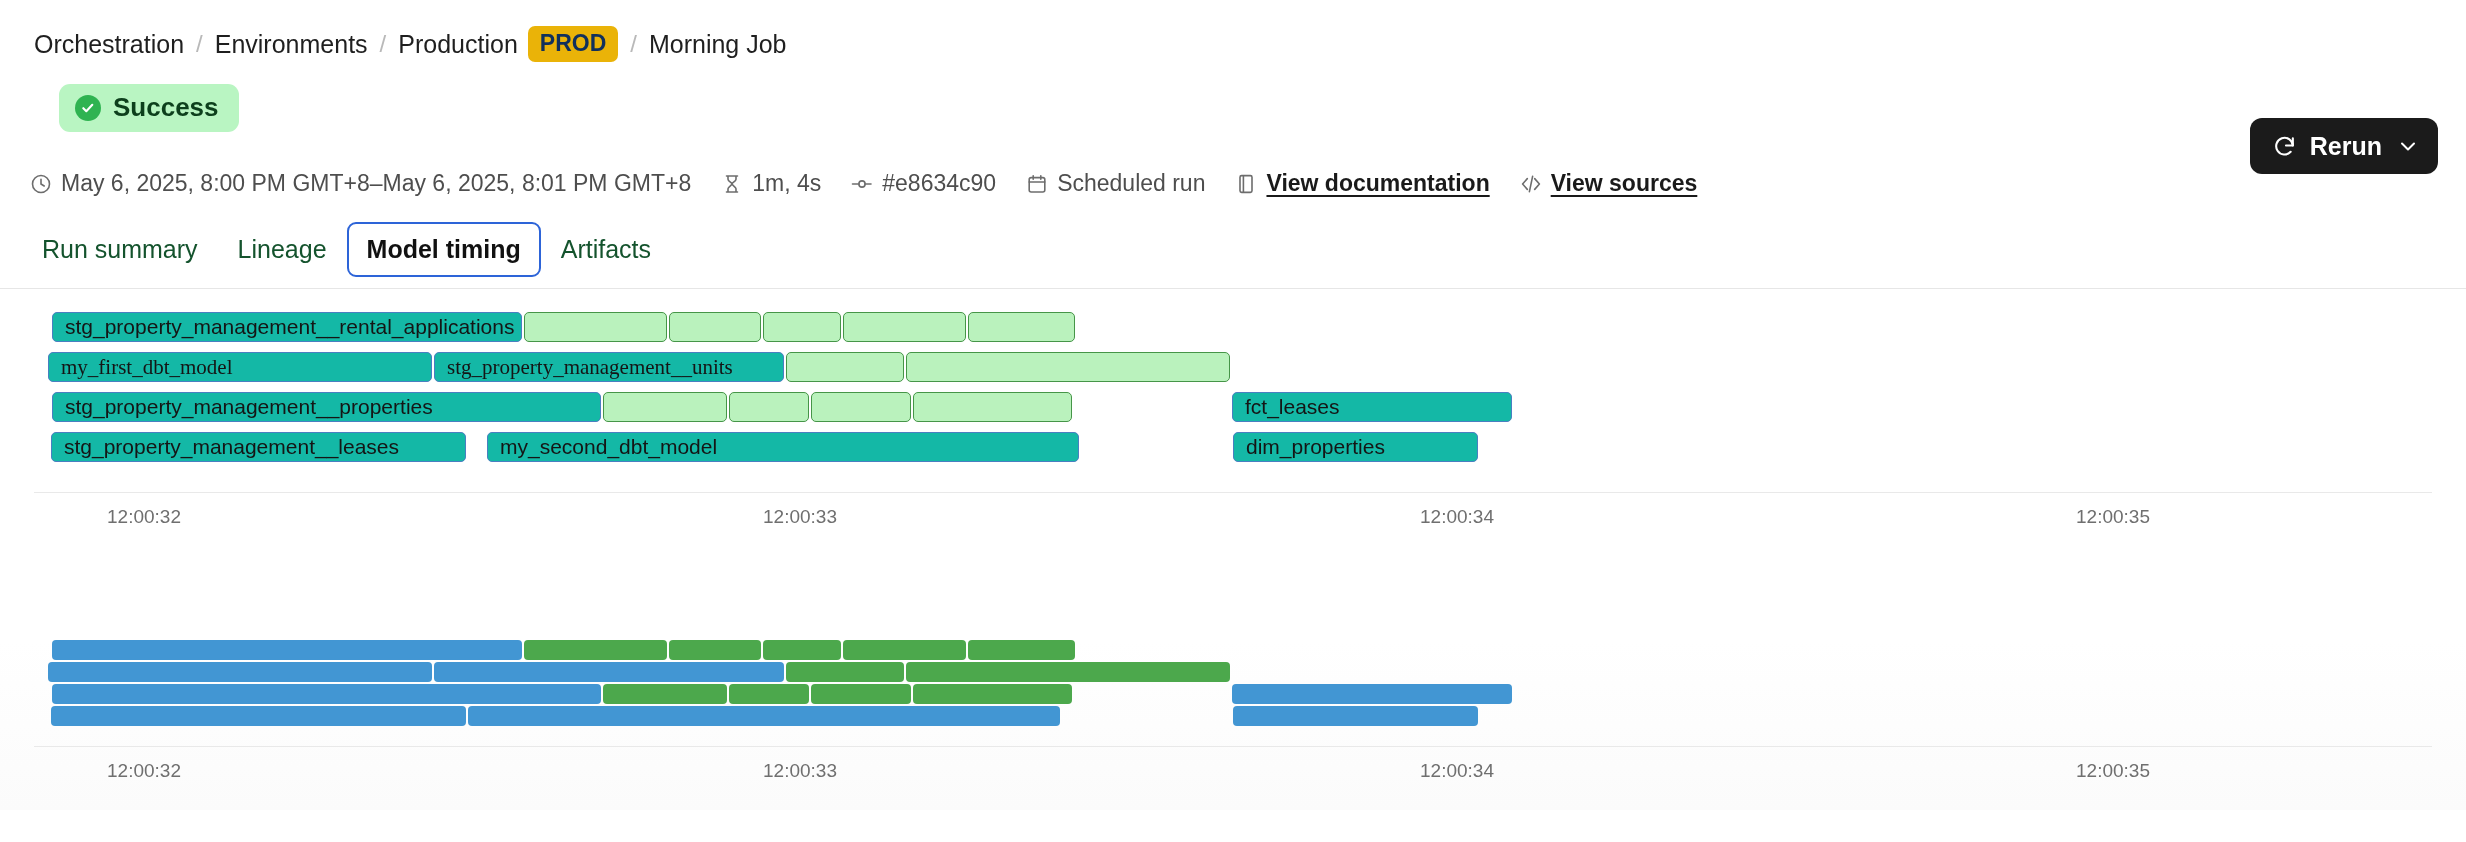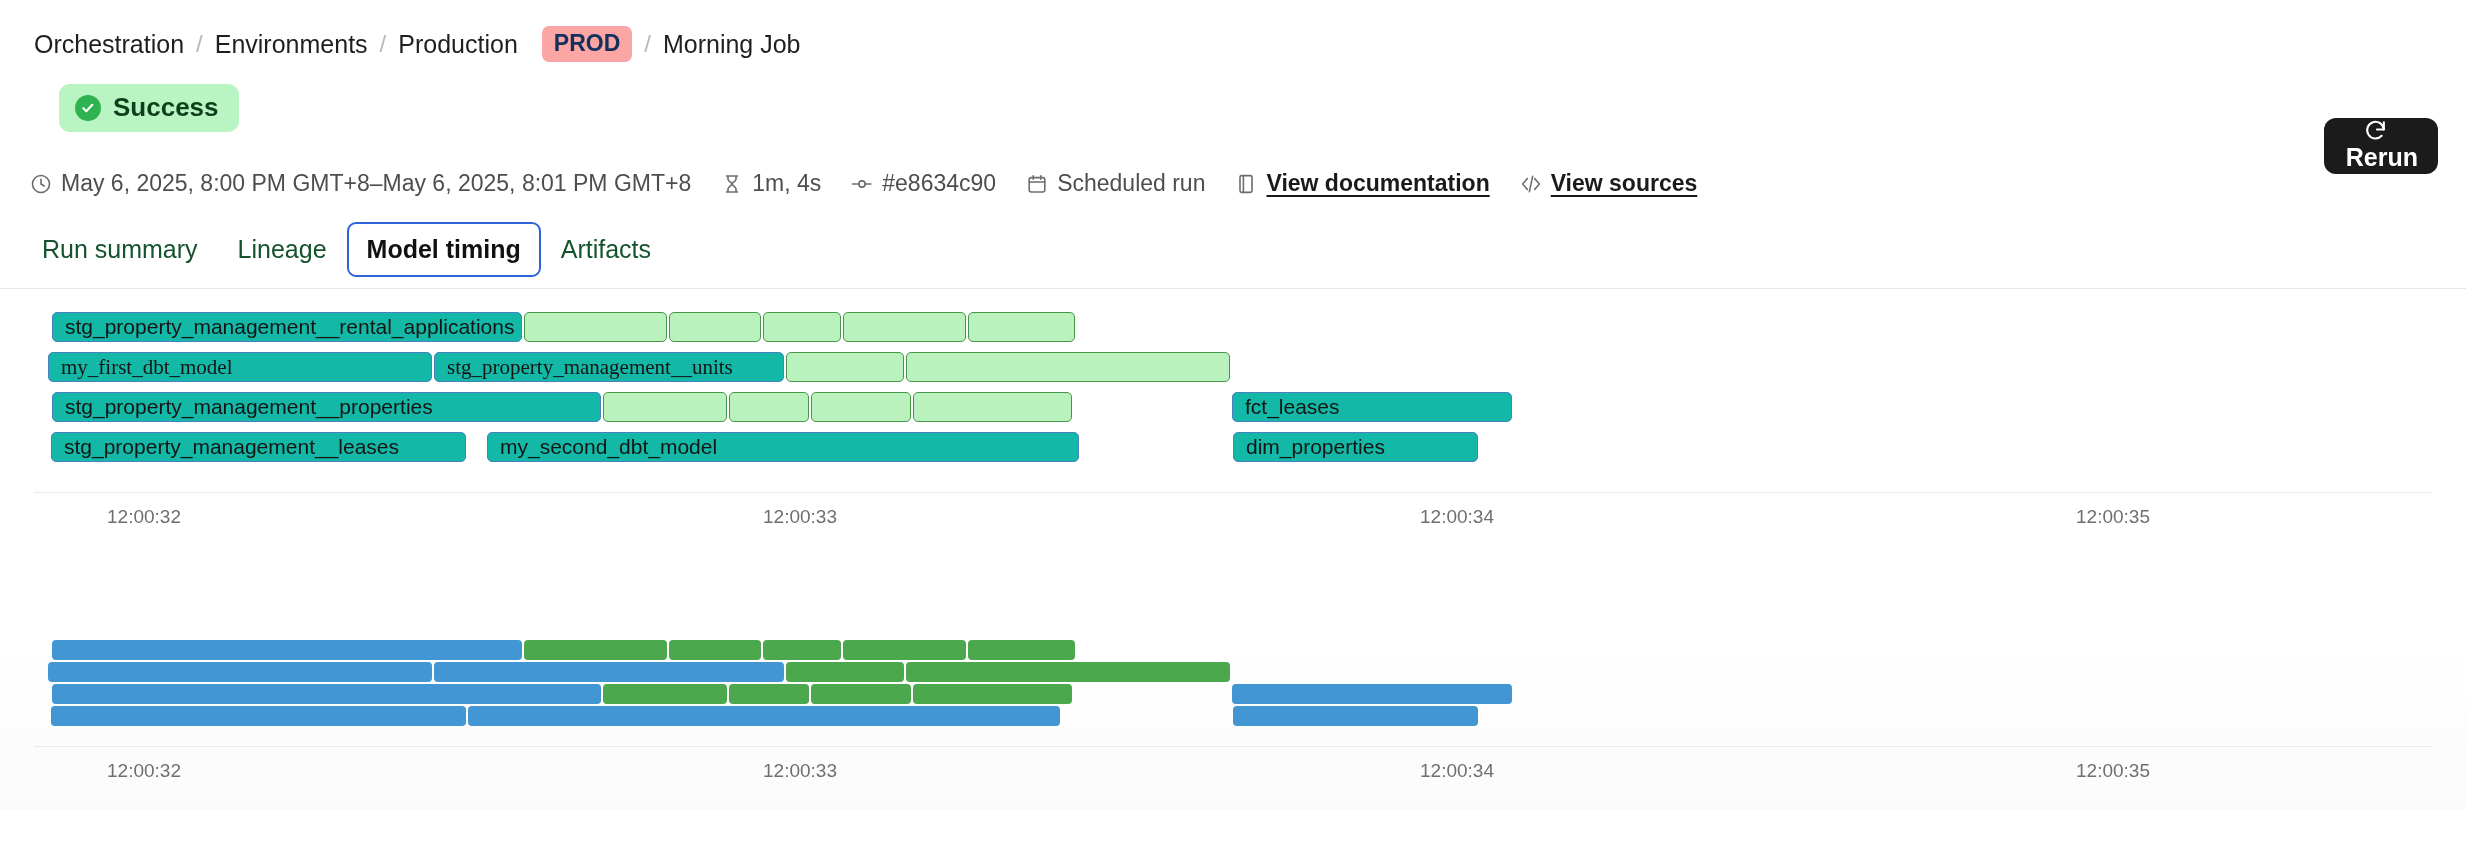--- a/index.html
+++ b/index.html
@@ -23,27 +23,27 @@
     position: absolute;
     left: 34px; top: 26px;
     display: flex; align-items: center;
     font-size: 25px;
     color: #1f1f1f;
     white-space: nowrap;
   }
   .crumb { color: #1f1f1f; }
   .crumb-sep { color: #b9b9b9; margin: 0 12px; font-size: 24px; }
   .crumb-badge {
-    background: #fca5a5;
+    background: #eab308;
     color: #11305c;
     border-radius: 7px;
     padding: 4px 12px 5px 12px;
     font-size: 23px;
     font-weight: 700;
-    margin-left: 24px;
+    margin-left: 10px;
   }
 
   
   .title-row {
     position: absolute;
     left: 34px; top: 84px;
     display: flex; align-items: center;
   }
   .run-title {
     font-size: 49px;
@@ -106,21 +106,20 @@
   .rerun-btn {
     position: absolute;
     right: 28px; top: 118px;
     display: flex; align-items: center;
     background: #1b1b1b;
     color: #ffffff;
     border-radius: 12px;
     height: 56px;
     padding: 0 20px 0 22px;
     cursor: pointer;
-    flex-direction: column;
   }
   .rerun-ico { width: 25px; height: 25px; margin-right: 13px; flex: none; }
   .rerun-label { font-size: 25px; font-weight: 700; }
   .rerun-chev { margin-left: 16px; width: 20px; height: 20px; flex: none; }
 
   
   .tabs {
     position: absolute;
     left: 22px; top: 222px;
     display: flex; align-items: center;

